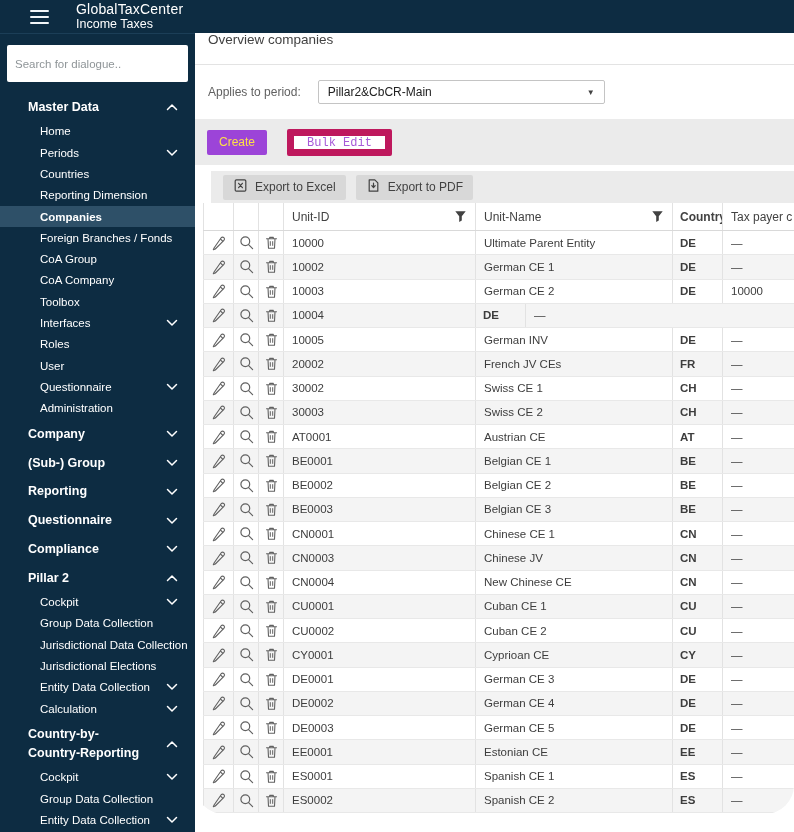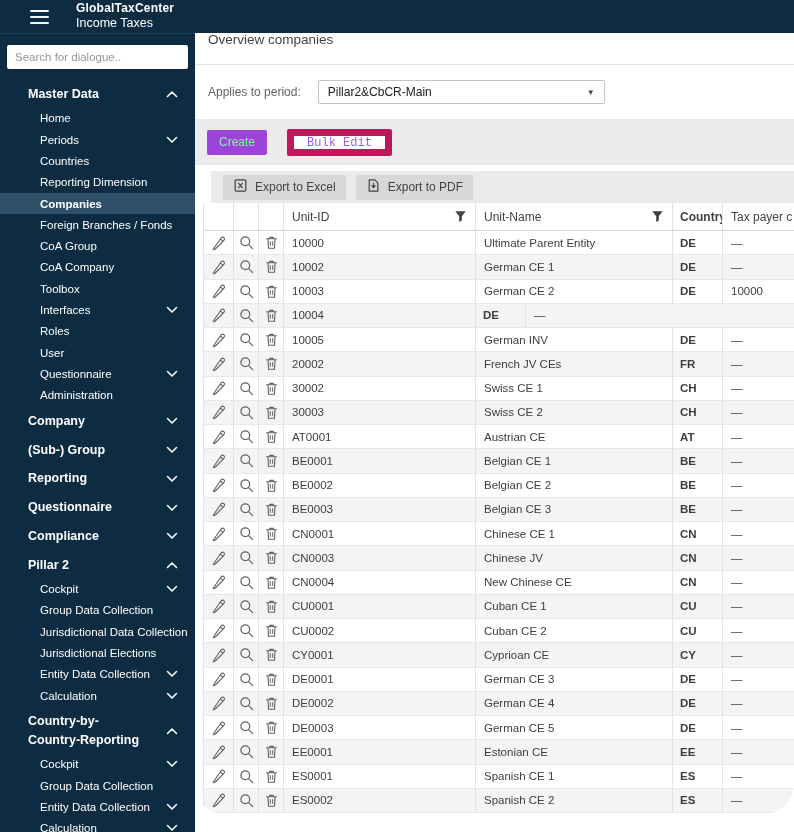--- a/index.html
+++ b/index.html
@@ -9,28 +9,28 @@
     -webkit-font-smoothing:antialiased;
   }
   
   .app-header{
     position:absolute;top:0;left:0;width:794px;height:33px;
     background:#0d2c42;display:flex;align-items:center;z-index:20;
   }
   .hamburger{margin-left:30px;width:19px;display:flex;flex-direction:column;gap:4px;cursor:pointer;}
   .hamburger span{display:block;height:2px;background:#f2f6f9;border-radius:1px;}
   .logo{margin-left:27px;color:#ffffff;line-height:1.15;}
-  .logo-top{font-size:12px;font-weight:bold;letter-spacing:.2px;}
+  .logo-top{font-size:14px;font-weight:normal;letter-spacing:.2px;}
   .logo-bottom{font-size:12.5px;}
   
   .sidebar{
     position:absolute;top:33px;left:0;width:195px;height:799px;
     background:#0d2c42;overflow:hidden;border-top:1px solid #1b3e57;box-sizing:border-box;
   }
-  .search-box{margin:11px 7px 10px 7px;height:24px;background:#ffffff;border-radius:2px;display:flex;align-items:center;}
+  .search-box{margin:11px 7px 10px 7px;height:37px;background:#ffffff;border-radius:2px;display:flex;align-items:center;}
   .search-box input{border:none;outline:none;width:100%;font-size:11.5px;padding:0 8px;color:#424242;background:transparent;font-family:"Liberation Sans",sans-serif;}
   .search-box input::placeholder{color:#8f9598;}
   .nav{display:flex;flex-direction:column;}
   .nav-item{display:flex;align-items:center;justify-content:space-between;color:#ffffff;padding-right:17px;cursor:pointer;box-sizing:border-box;}
   .nav-item .lbl{white-space:nowrap;}
   .nav-item.section{padding-left:28px;font-weight:bold;font-size:12.5px;min-height:18.5px;margin:6px 0 4px 0;}
   .nav-item.section .lbl{white-space:normal;line-height:1.5;max-width:120px;}
   .nav-item.sub{padding-left:40px;font-size:11.5px;min-height:21.3px;}
   .nav-item.selected{background:#2e5068;font-weight:bold;}
   .chev{display:flex;align-items:center;}
@@ -39,21 +39,21 @@
   
   .main{position:absolute;top:15px;left:195px;width:599px;height:799px;background:#ffffff;overflow:hidden;border-radius:29px;}
   .page-title-row{height:50px;display:flex;align-items:center;padding:0 13px;border-bottom:1px solid #e3e3e3;box-sizing:border-box;}
   .page-title{font-size:13.5px;color:#424242;}
   .period-row{height:54px;display:flex;align-items:center;padding:0 13px;gap:17px;}
   .period-label{font-size:12px;color:#616161;}
   .select-box{width:287px;height:24px;border:1px solid #c4c4c4;border-radius:2px;background:#fff;display:flex;align-items:center;justify-content:space-between;padding:0 9px;box-sizing:border-box;cursor:pointer;}
   .select-value{font-size:12px;color:#212121;}
   .select-arrow{font-size:8px;color:#424242;}
   .band1{height:46px;background:#ebebeb;display:flex;align-items:center;padding-left:12px;gap:20px;}
-  .btn-create{height:25px;padding:0 12px;background:#9c44d8;color:#86efac;border:none;border-radius:2px;font-size:12px;font-family:"Liberation Sans",sans-serif;cursor:pointer;}
+  .btn-create{height:25px;padding:0 12px;background:#9c44d8;color:#fde047;border:none;border-radius:2px;font-size:12px;font-family:"Liberation Sans",sans-serif;cursor:pointer;}
   .btn-bulk{height:27px;padding:0 13px;background:#ffffff;color:#a75ad8;border:7px solid #be185d;border-radius:2px;font-size:12px;font-family:Liberation Mono, monospace;cursor:pointer;}
   .band-gap{height:6px;background:#ffffff;}
   .band2{height:32px;background:#ebebeb;display:flex;align-items:center;gap:10px;padding-left:12px;margin-left:16px;width:597px;box-sizing:border-box;}
   .btn-export{height:25px;padding:0 10px;background:#d8d8d8;color:#424242;border:none;border-radius:2px;font-size:12px;font-family:"Liberation Sans",sans-serif;display:flex;align-items:center;gap:7px;cursor:pointer;}
   
   .table{margin-left:8px;width:712px;overflow:hidden;}
   .thead,.trow{display:flex;flex-wrap:nowrap;width:740px;box-sizing:border-box;}
   .thead{height:28px;background:#ffffff;border-bottom:1px solid #d9d9d9;}
   .trow{height:24.25px;background:#ffffff;border-bottom:1px solid #e8e8e8;}
   .trow.alt{background:#f4f4f4;}

